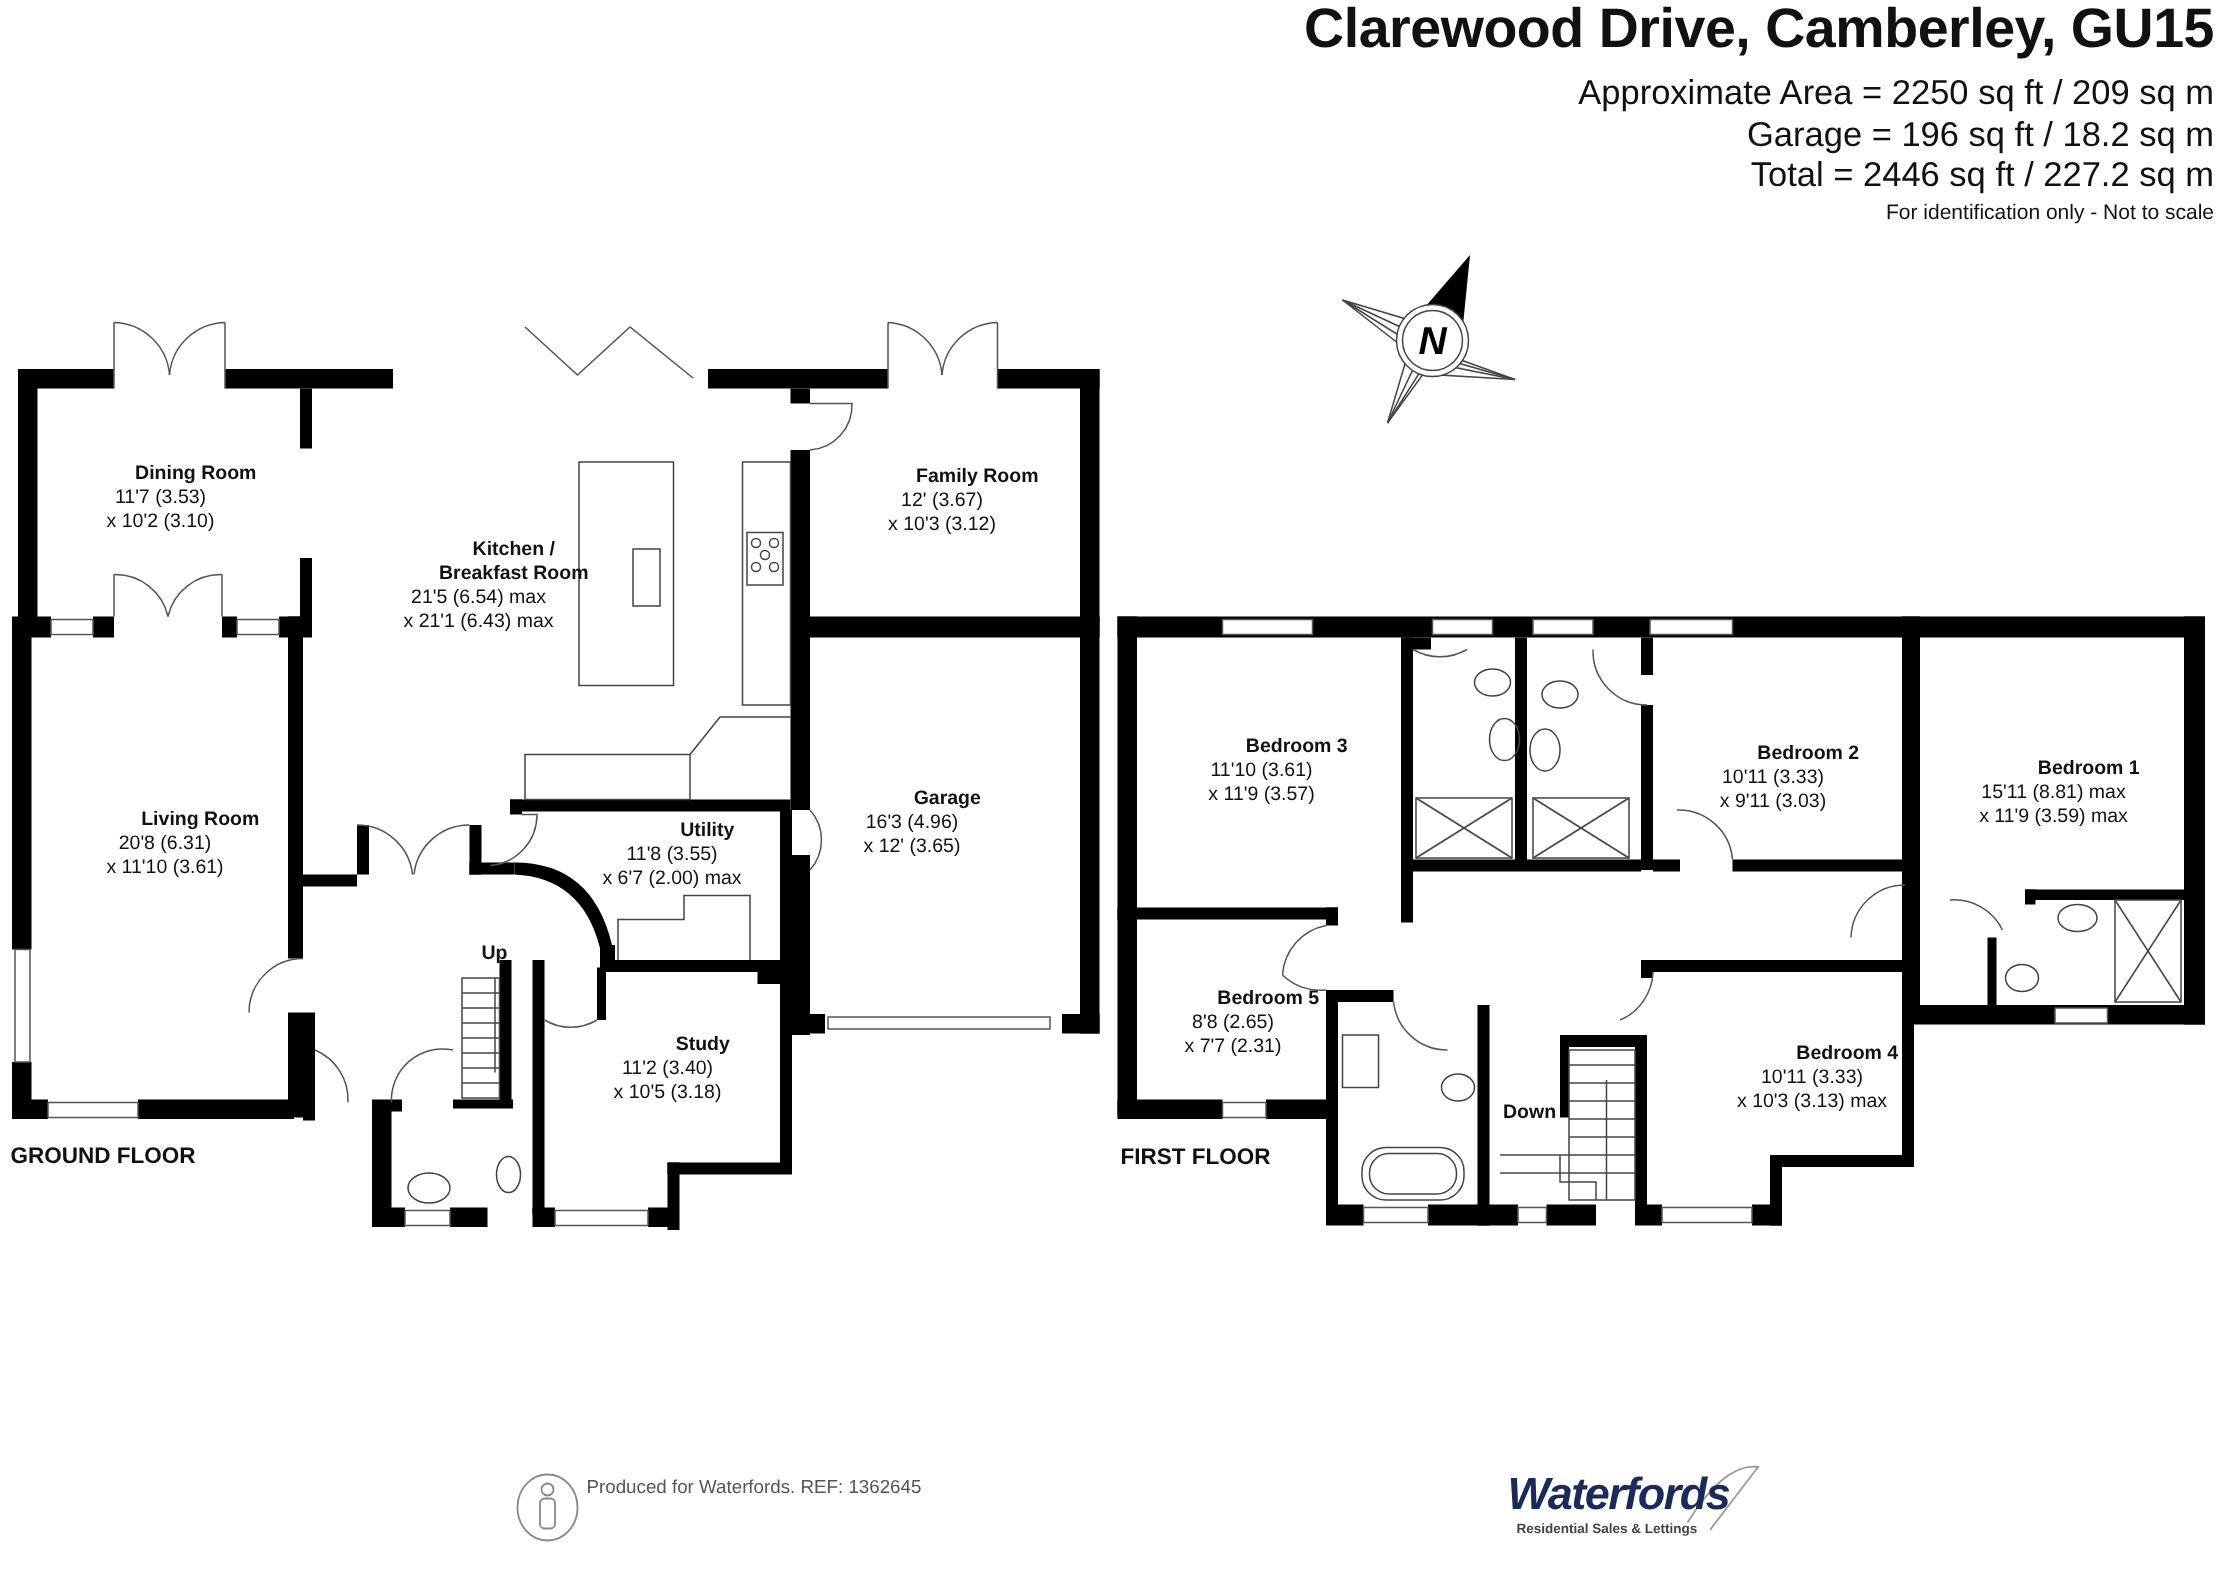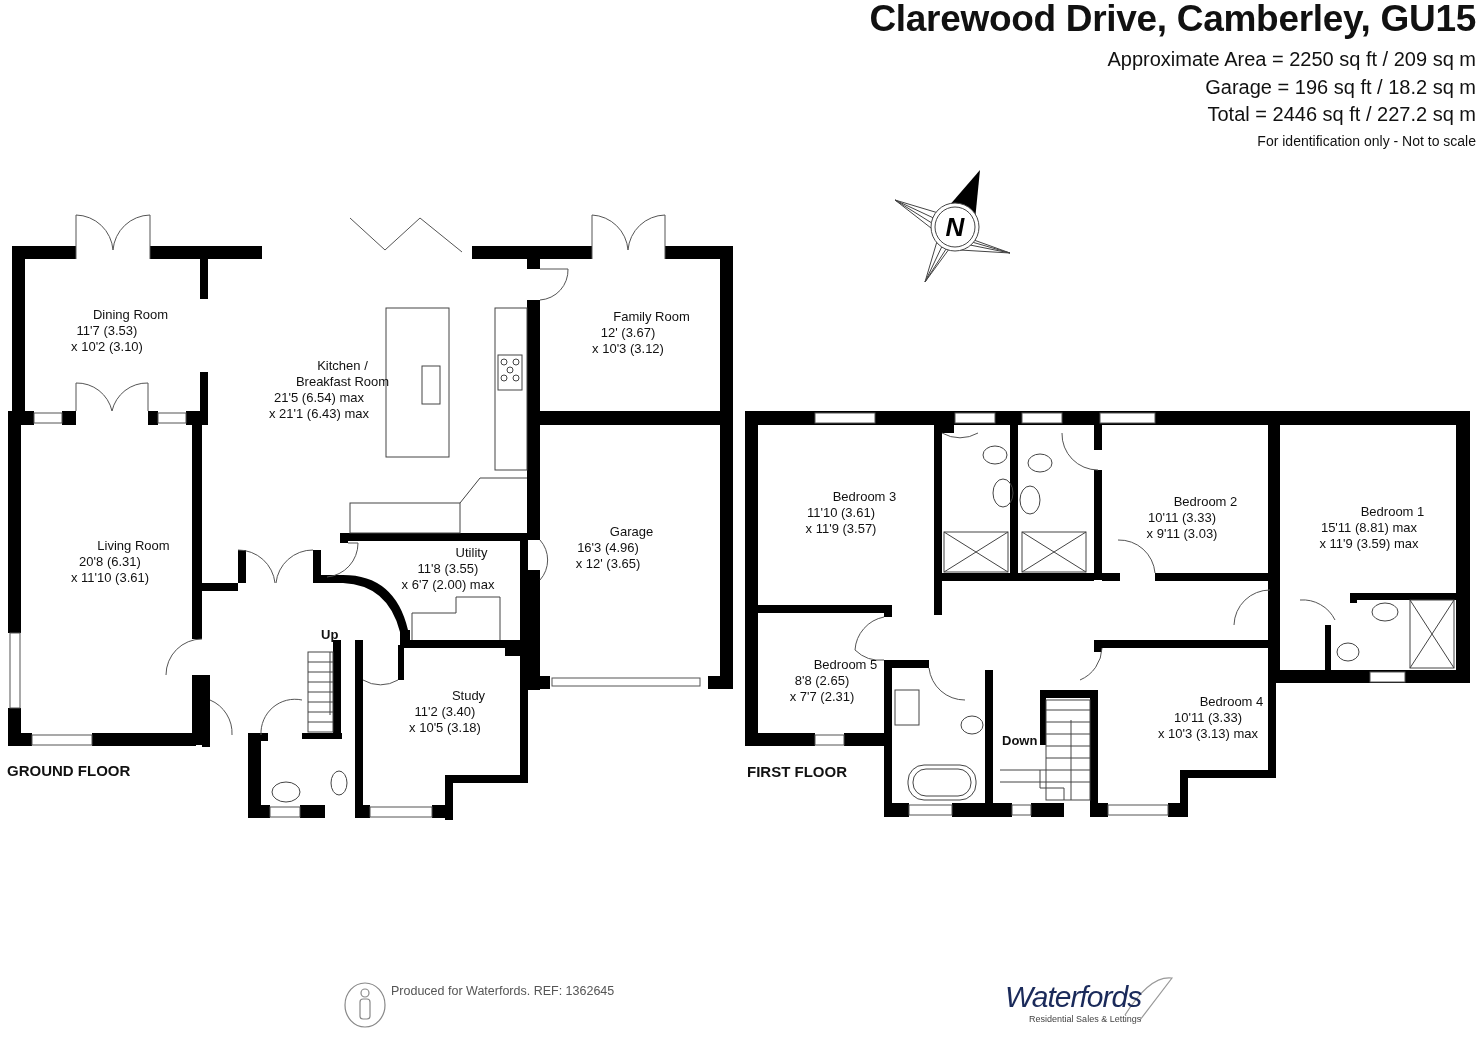--- a/index.html
+++ b/index.html
@@ -1,29 +1,29 @@
 <!DOCTYPE html>
 <html><head>
 <meta charset="utf-8">
 <style>
   html, body { margin:0; padding:0; background:#fff; }
   body { width:1480px; height:1056px; position:relative; overflow:hidden; font-family:"Liberation Sans", sans-serif; color:#111; }
   .title { position:absolute; right:4px; top:-2px; font-size:37px; font-weight:bold; letter-spacing:-0.3px; white-space:nowrap; }
-  .area { position:absolute; right:4px; font-size:20px; white-space:nowrap; text-align:right; }
+  .area { position:absolute; right:4px; font-size:23px; white-space:nowrap; text-align:right; }
   .note { position:absolute; right:4px; top:133px; font-size:14px; white-space:nowrap; }
   svg.plan { position:absolute; left:0; top:0; }
   .room { position:absolute; text-align:center; font-size:13px; line-height:16px; transform:translateX(-50%); white-space:nowrap; }
-  .room .name { font-weight:normal; display:block;padding-left:47px; }
+  .room .name { font-weight:bold; display:block;padding-left:47px; }
   .room span { display:block; }
   .floor-label { position:absolute; font-size:15px; font-weight:bold; white-space:nowrap; }
   .stair-label { position:absolute; font-size:13px; font-weight:bold; }
   .footer { position:absolute; left:391px; top:983px; font-size:12.5px; line-height:16px; color:#555; white-space:nowrap; }
-  .logo { position:absolute; left:1005px; top:980px; }
+  .logo { position:absolute; left:1005px; top:980px;font-weight:bold; }
   .logo .brand { font-size:30px; font-style:italic; color:#1a2a5a; letter-spacing:-1px; display:block; line-height:34px; }
-  .logo .sub { font-size:9px; color:#444; display:block; margin-left:6px;text-align:right; }
+  .logo .sub { font-size:9px; color:#444; display:block; margin-left:6px; }
 </style>
 </head>
 <body>
 
 <div class="title">Clarewood Drive, Camberley, GU15</div>
 <div class="area" style="top:48px">Approximate Area = 2250 sq ft / 209 sq m</div>
 <div class="area" style="top:76px">Garage = 196 sq ft / 18.2 sq m</div>
 <div class="area" style="top:103px">Total = 2446 sq ft / 227.2 sq m</div>
 <div class="note">For identification only - Not to scale</div>
 

